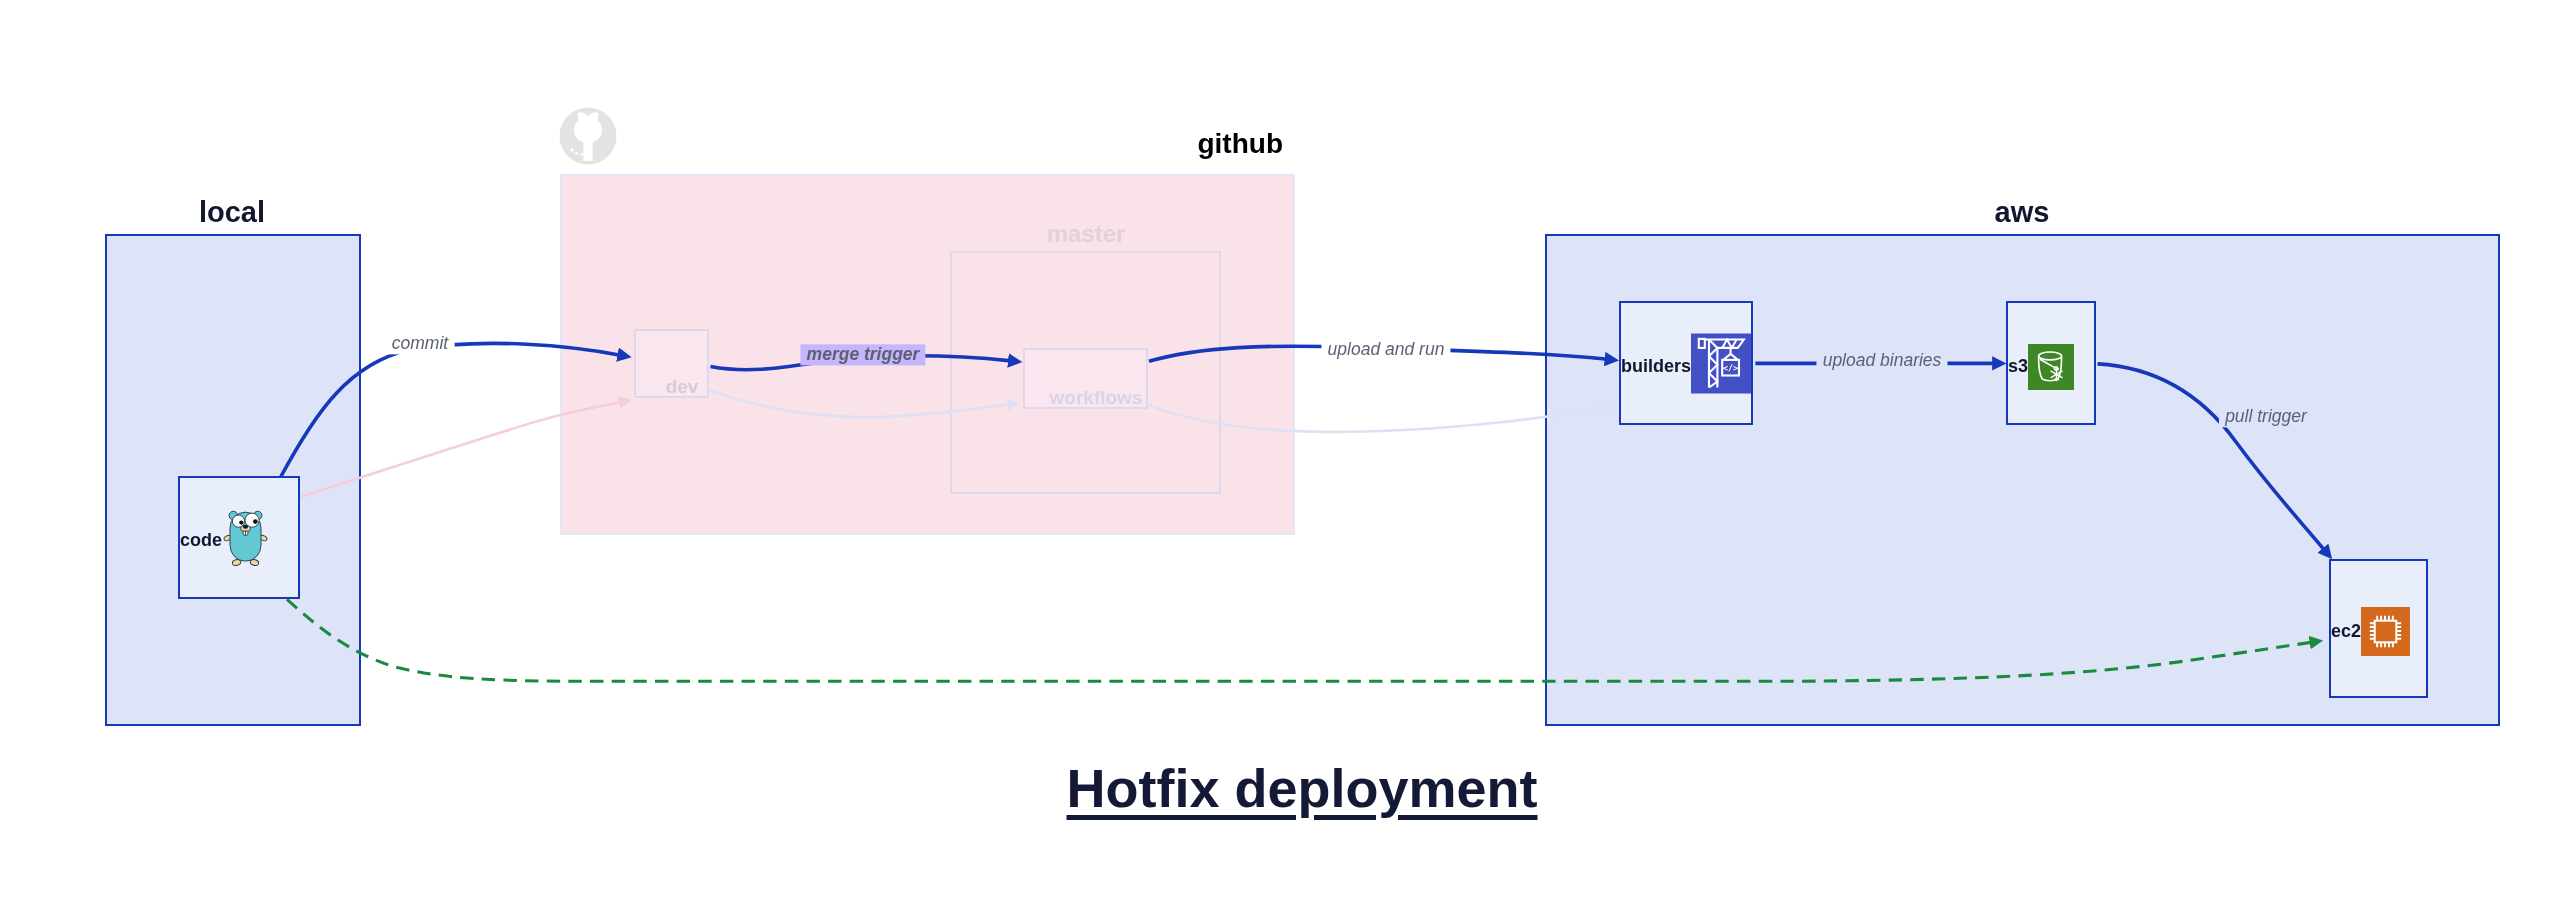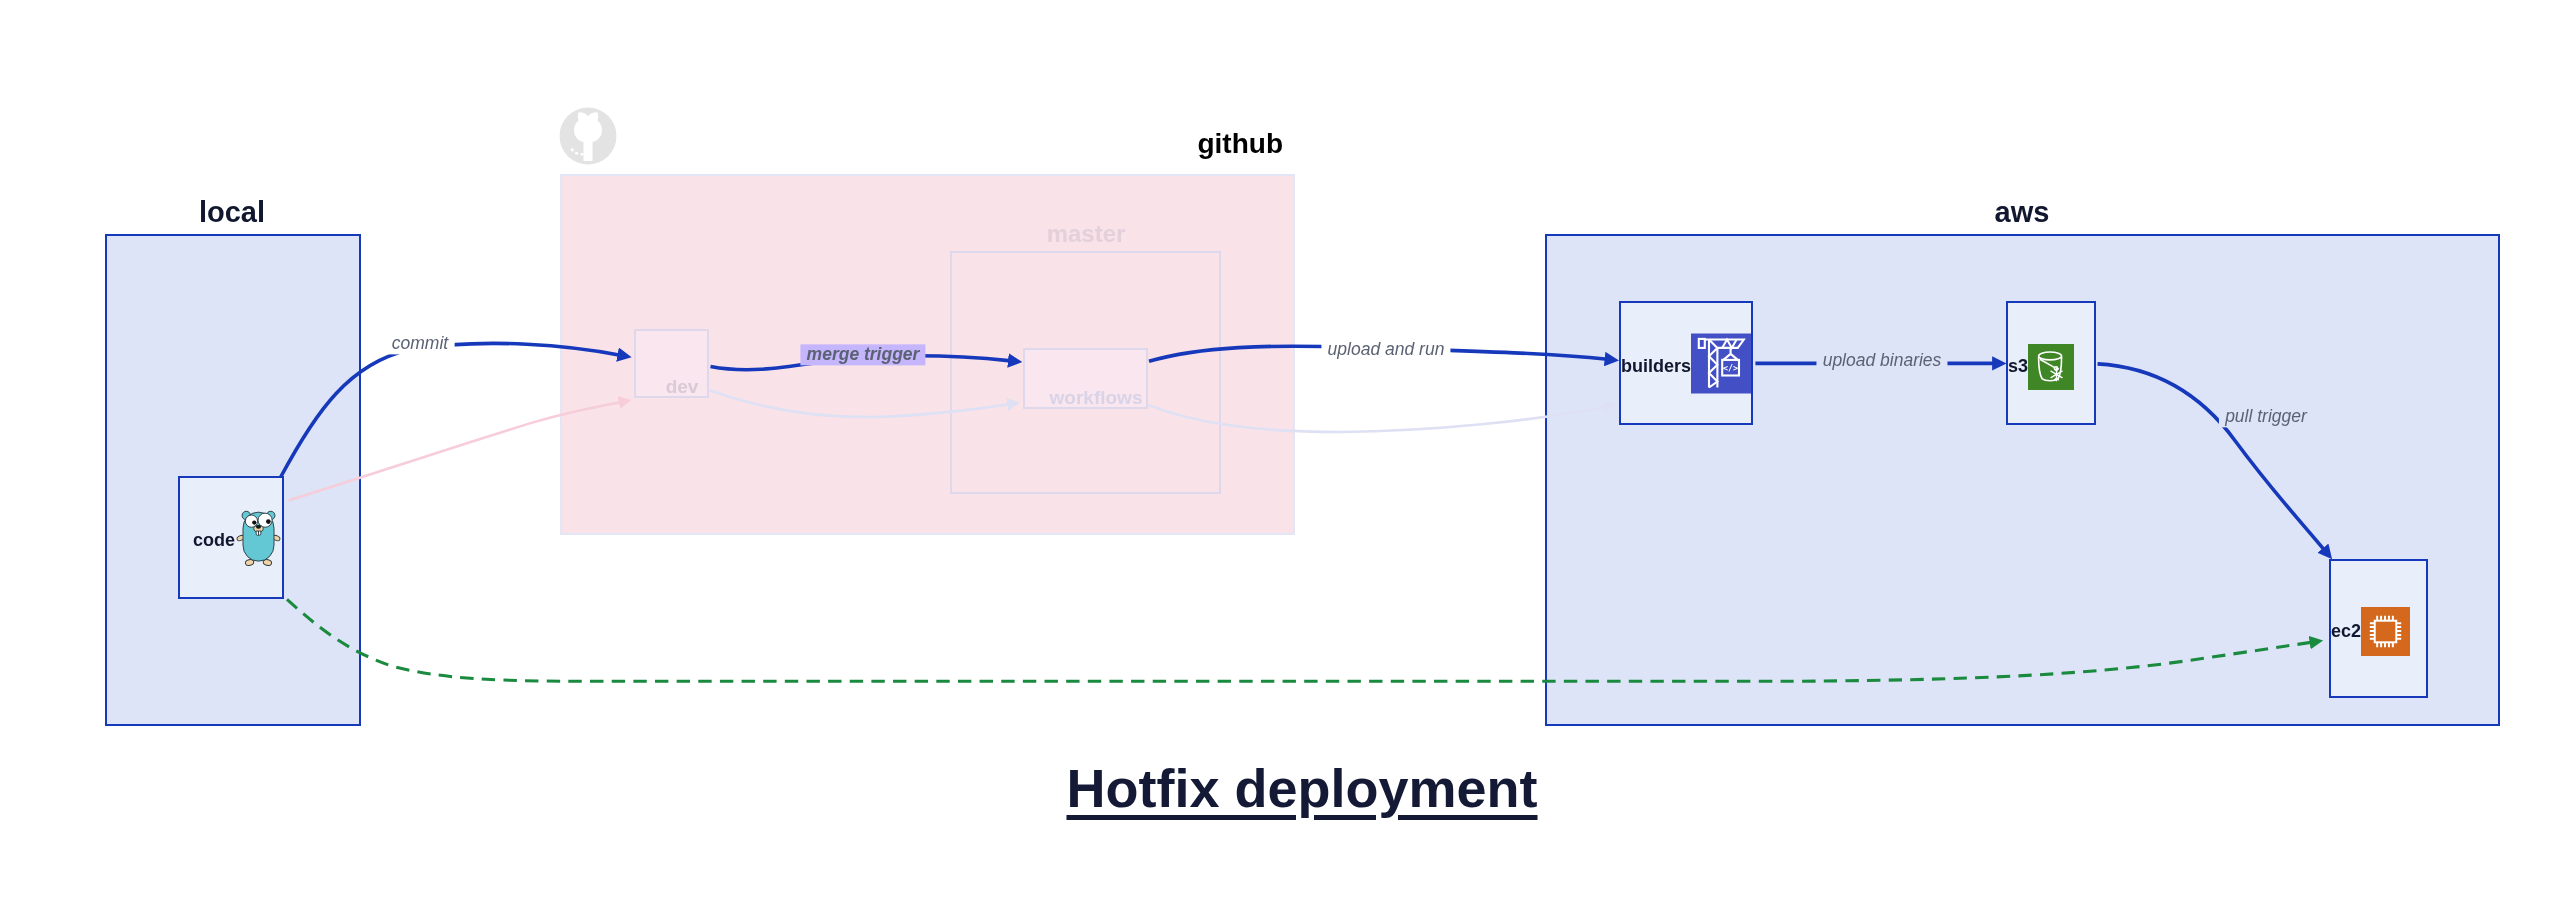--- a/index.html
+++ b/index.html
@@ -23,21 +23,21 @@
   #label-local{left:232px;top:198px;}
   #label-aws{left:2022px;top:198px;}
   #label-github{left:auto;right:1321px;transform:none;top:130px;
                 font-size:28px;color:#000000;margin-left:48px;}
   #label-master{left:1086px;top:222px;font-size:24px;color:#e3d0da;}
 
   
   .node{position:absolute;box-sizing:border-box;display:flex;flex-direction:row;
         align-items:center;background:#e9eefb;border:2.6px solid #1638bb;z-index:3;}
   .node-label{margin-top:7.2px;font-size:18px;font-weight:700;color:#10172e;line-height:1.1;}
-  #node-code{left:178px;top:476px;width:106px;height:123px;justify-content:flex-end;}
+  #node-code{left:178px;top:476px;width:122px;height:123px;}
   #node-builders{left:1619px;top:301px;width:134px;height:124px;}
   #node-s3{left:2006px;top:301px;width:90px;height:124px;text-align:right;}
   #node-ec2{left:2329px;top:559px;width:99px;height:139px;}
 
   .ghost{position:absolute;box-sizing:border-box;display:flex;align-items:flex-end;
          justify-content:center;background:#f9e6ee;border:2.1px solid #ddd8ec;z-index:3;padding-left:21px;}
   .ghost-label{font-size:19px;font-weight:700;line-height:1;}
   #node-dev{left:634px;top:329px;width:75px;height:69px;}
   #node-dev .ghost-label{color:#dac9d6;}
   #node-workflows{left:1023px;top:348px;width:125px;height:61px;}

